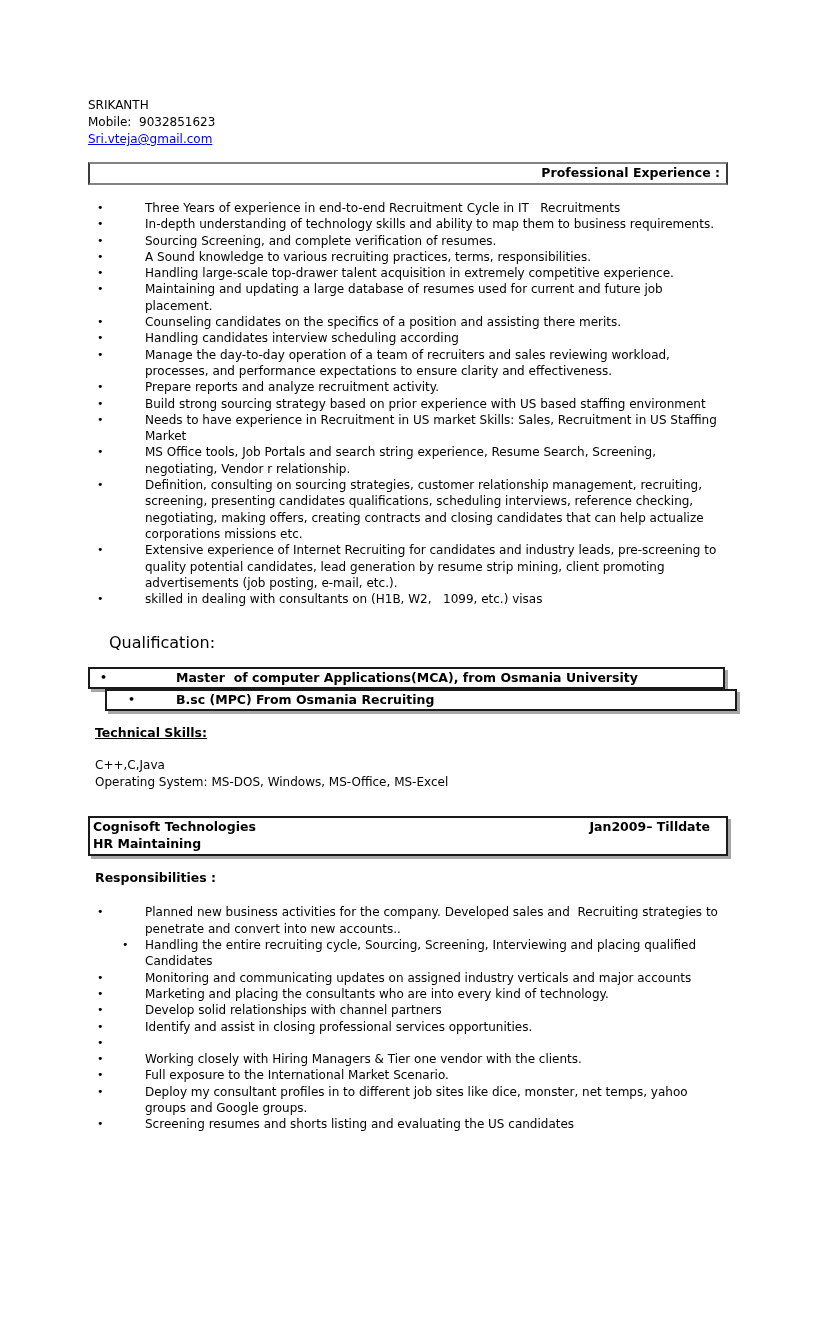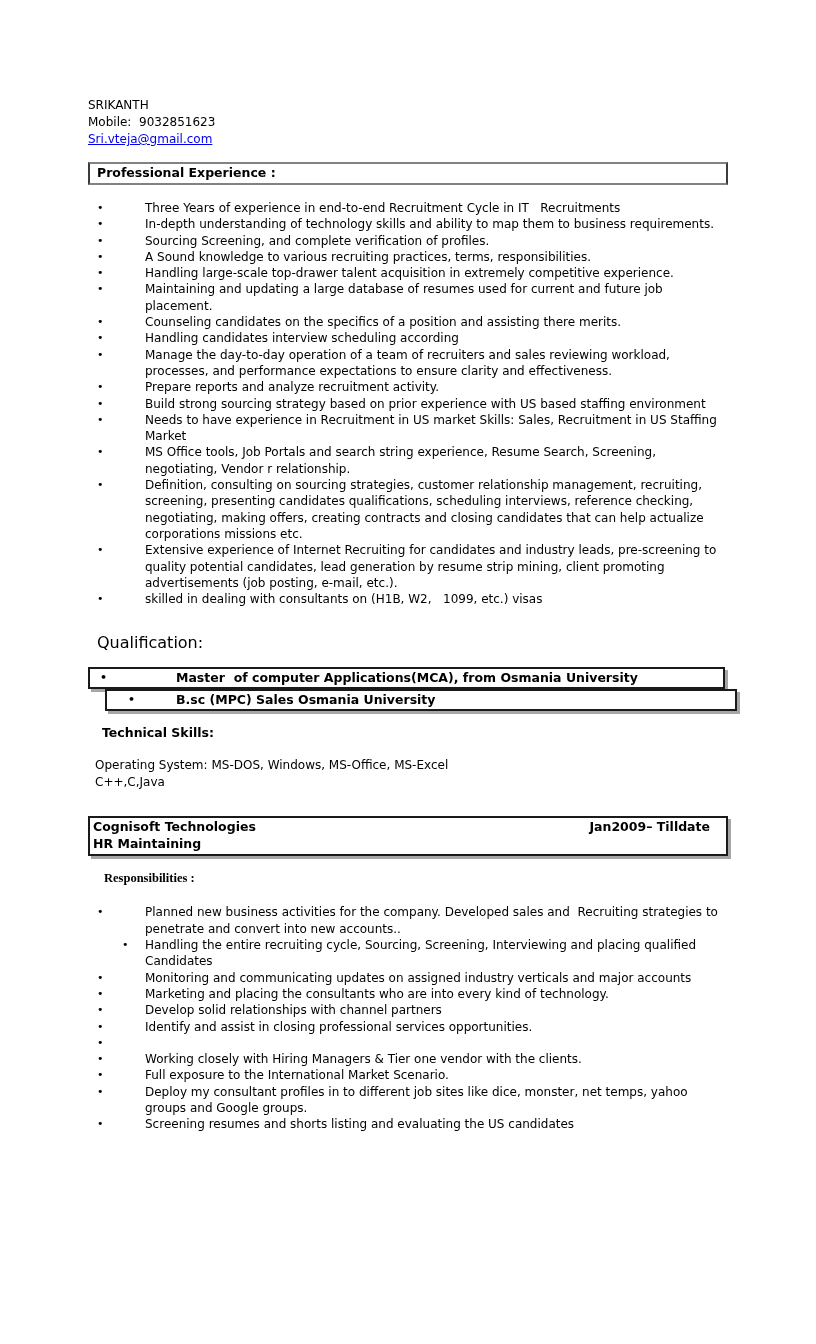--- a/index.html
+++ b/index.html
@@ -17,61 +17,61 @@
   
   .contact { line-height: 17px; }
   .email { color: var(--link-color); cursor: pointer; text-align: right; }
 
   
   .pe-box {
     margin-top: 14px; width: 640px;
     border: 2px solid;
     border-color: #828282 #3c3c3c #828282 #3c3c3c;
     padding: 1px 6px 2px 7px;
-    font-weight: bold; font-size: 12.5px; line-height: 16px;
+    font-weight: bold; font-size: 12.5px; line-height: 16px; text-align: right;
   }
 
   
   .blist { margin-top: 15px; }
   .b-item { display: flex; line-height: 16.3px; }
   .b-marker { flex: 0 0 57px; padding-left: 9px; font-size: 11px; }
   .b-item.indent .b-marker { padding-left: 34px; }
   .b-text { width: 580px; white-space: pre-wrap; }
 
   
-  .h-qual { margin-top: 26px; margin-left: 9px; font-size: 16px; line-height: 19px; }
+  .h-qual { margin-top: 26px; margin-left: 21px; font-size: 16px; line-height: 19px; }
   .q-box {
     border: 2px solid #1a1a1a; background: #fff; position: relative;
     box-shadow: 3px 3px 0 #a6a6a6;
     display: flex; align-items: center;
     padding: 1px 0 2px 0; line-height: 15px;
     font-weight: bold; font-size: 12.5px;
   }
   .q-box1 { margin-top: 15px; width: 637px; z-index: 1; }
   .q-box1 .b-marker { flex: 0 0 55px; padding-left: 10px; }
   .q-box2 { margin-left: 17px; width: 632px; z-index: 2; }
   .q-box2 .b-marker { flex: 0 0 38px; padding-left: 21px; }
   .q-text { white-space: pre-wrap; margin-left: 31px; }
 
   
-  .h-tech { margin-top: 14px; margin-left: 14px; font-weight: bold; font-size: 12.5px; line-height: 16px; }
+  .h-tech { margin-top: 14px; margin-left: 7px; font-weight: bold; font-size: 12.5px; line-height: 16px; text-decoration: underline; }
   .tech-lines { margin-top: 16px; margin-left: 7px; line-height: 16.5px; }
 
   
   .emp-box {
     margin-top: 26px; width: 640px;
     border: 2px solid #1a1a1a; box-shadow: 3px 3px 0 #a6a6a6;
     padding: 1px 6px 2px 3px;
     font-weight: bold; font-size: 12.5px; line-height: 16.5px;
   }
   .emp-row { display: flex; justify-content: space-between; }
   .emp-period { margin-right: 10px; }
 
   
-  .h-resp { margin-top: 14px; margin-left: 16px; font-weight: bold; font-size: 12.5px; line-height: 16px; font-family: Liberation Serif, serif; }
+  .h-resp { margin-top: 14px; margin-left: 7px; font-weight: bold; font-size: 12.5px; line-height: 16px; }
   .resp-list { margin-top: 18px; }
 </style>
 </head>
 <body>
 
 <div class="page">
 
   <div class="contact">
     <div>SRIKANTH</div>
     <div class="pre">Mobile:  9032851623</div>
@@ -91,21 +91,21 @@
         <span class="b-text">Three Years of experience in end-to-end Recruitment Cycle in IT   Recruitments</span>
       </div>
 
       <div class="b-item">
         <span class="b-marker">•</span>
         <span class="b-text">In-depth understanding of technology skills and ability to map them to business requirements.</span>
       </div>
 
       <div class="b-item">
         <span class="b-marker">•</span>
-        <span class="b-text">Sourcing Screening, and complete verification of profiles.</span>
+        <span class="b-text">Sourcing Screening, and complete verification of resumes.</span>
       </div>
 
       <div class="b-item">
         <span class="b-marker">•</span>
         <span class="b-text">A Sound knowledge to various recruiting practices, terms, responsibilities.</span>
       </div>
 
       <div class="b-item">
         <span class="b-marker">•</span>
         <span class="b-text">Handling large-scale top-drawer talent acquisition in extremely competitive experience.</span>
@@ -168,27 +168,27 @@
     </div>
 
   <div class="h-qual">Qualification:</div>
 
   <div class="q-box q-box1">
     <span class="b-marker">•</span>
     <span class="q-text">Master  of computer Applications(MCA), from Osmania University</span>
   </div>
   <div class="q-box q-box2">
     <span class="b-marker">•</span>
-    <span class="q-text">B.sc (MPC) Sales Osmania University</span>
+    <span class="q-text">B.sc (MPC) From Osmania Recruiting</span>
   </div>
 
   <div class="h-tech">Technical Skills:</div>
   <div class="tech-lines">
+    <div class="pre">C++,C,Java</div>
     <div class="pre">Operating System: MS-DOS, Windows, MS-Office, MS-Excel</div>
-    <div class="pre">C++,C,Java</div>
   </div>
 
   <div class="emp-box">
     <div class="emp-row">
       <span>Cognisoft Technologies</span>
       <span class="emp-period pre">Jan2009– Tilldate</span>
     </div>
     <div>HR Maintaining</div>
   </div>
 

